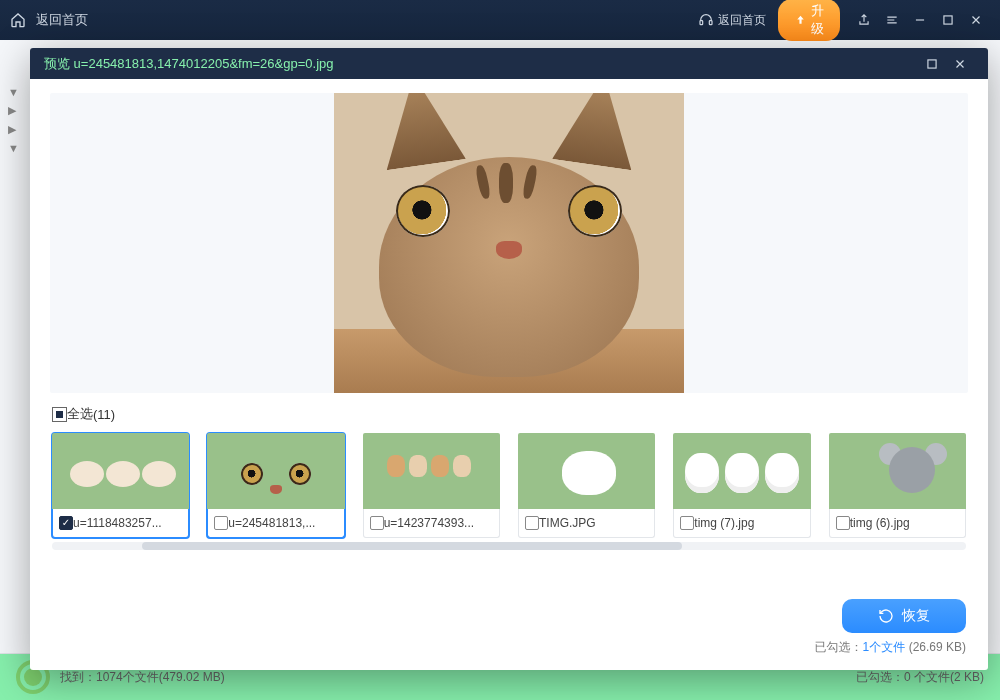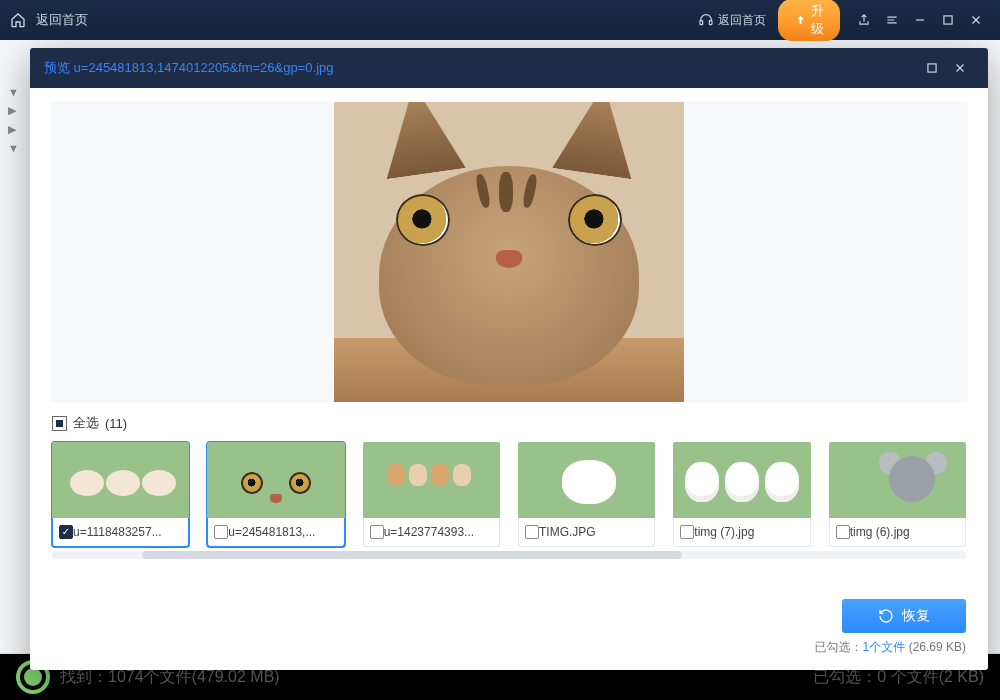--- a/index.html
+++ b/index.html
@@ -8,53 +8,53 @@
 .titlebar .home svg{width:16px;height:16px}
 .titlebar .spacer{flex:1}
 .titlebar .svc{display:flex;align-items:center;gap:4px;margin-right:12px;font-size:12px}
 .titlebar .svc svg{width:16px;height:16px}
 .upgrade{background:linear-gradient(#ffb347,#ff8c1a);color:#fff;border-radius:14px;padding:3px 16px;display:flex;align-items:center;gap:4px;cursor:pointer;margin-right:10px;font-size:13px}
 .winbtn{width:28px;height:28px;display:flex;align-items:center;justify-content:center;cursor:pointer;color:#cfd8e3}
 .winbtn svg{width:14px;height:14px}
 .backwin{position:relative;height:660px}
 .leftside{position:absolute;left:0;top:40px;width:30px;color:#888}
 .leftside div{margin:6px 8px;font-size:11px}
-.footer{position:absolute;left:0;right:0;bottom:0;height:46px;background:#000000;border-top:1px solid #dfe3e8;display:flex;align-items:center;padding:0 16px;font-size:16px;color:#666}
+.footer{position:absolute;left:0;right:0;bottom:0;height:46px;background:#86efac;border-top:1px solid #dfe3e8;display:flex;align-items:center;padding:0 16px;font-size:12px;color:#666}
 .footer .fcircle{width:26px;height:26px;border-radius:50%;border:4px solid #7ed06e;margin-right:10px;position:relative}
 .footer .fcircle::after{content:"";position:absolute;inset:4px;border-radius:50%;background:#7ed06e}
 .modal{position:absolute;left:30px;top:8px;right:12px;bottom:30px;background:#fff;border-radius:3px;box-shadow:0 10px 40px rgba(0,0,0,.35);display:flex;flex-direction:column;overflow:hidden}
-.mhead{height:40px;background:#1e2d47;color:#3b82f6;display:flex;align-items:center;padding:0 14px;font-size:13px}
+.mhead{height:31px;background:#1e2d47;color:#86efac;display:flex;align-items:center;padding:0 14px;font-size:13px}
 .mhead .spacer{flex:1}
 .preview{background:#f6f8fb;margin:14px 20px 10px;height:300px;border-radius:2px;display:flex;align-items:center;justify-content:center;overflow:hidden}
 .preview .img{width:350px;height:300px;background:#d8c4a8;position:relative;overflow:hidden}
 .cat-face{position:absolute;left:50%;top:58%;transform:translate(-50%,-50%);width:260px;height:220px;background:radial-gradient(circle at 50% 40%,#c9a37a,#9a7450);border-radius:50% 50% 45% 45%}
 .cat-stripe{position:absolute;background:#6d4e31;border-radius:40%}
 .cat-ear{position:absolute;width:80px;height:90px;background:linear-gradient(#b08a60,#7a5838);top:-18px}
 .cat-ear.l{left:46px;clip-path:polygon(0 100%,50% 0,100% 100%);transform:rotate(-8deg)}
 .cat-ear.r{right:46px;clip-path:polygon(0 100%,50% 0,100% 100%);transform:rotate(8deg)}
 .cat-eye{position:absolute;width:54px;height:52px;background:radial-gradient(circle at 48% 48%,#111 0 24%,#caa24e 25% 62%,#fff 63% 100%);border-radius:50%;top:92px;box-shadow:inset 0 0 0 2px #3a2a18}
 .cat-eye.l{left:62px}.cat-eye.r{right:62px}
 .cat-nose{position:absolute;left:50%;top:148px;transform:translateX(-50%);width:26px;height:18px;background:#b6604a;border-radius:40% 40% 60% 60%}
 .table{position:absolute;left:0;right:0;bottom:0;height:64px;background:linear-gradient(#c79a6b,#a97c50)}
-.selrow{display:flex;align-items:center;gap:6px;padding:2px 22px;font-size:13px}
+.selrow{display:flex;align-items:center;padding:2px 22px;font-size:13px}
 .selrow .cb{width:13px;height:13px;border:1px solid #666;display:flex;align-items:center;justify-content:center;background:#fff}
 .selrow .cb .inner{width:7px;height:7px;background:#1e2d47}
 .thumbs{display:flex;gap:18px;padding:8px 22px 4px;overflow:hidden}
 .thumb{width:140px;border-radius:3px;background:#fff}
 .thumb.sel{outline:2px solid #2b8cff;outline-offset:-1px}
 .thumb .pic{height:76px;border-radius:2px 2px 0 0;background:#99c18a;position:relative;overflow:hidden}
 .thumb .lbl{height:28px;display:flex;align-items:center;gap:0;padding:0 6px;font-size:12px;color:#444;border:1px solid #e3e6ea;border-top:none;border-radius:0 0 3px 3px}
 .thumb .lbl .cb{width:12px;height:12px;border:1px solid #888;flex:none;display:flex;align-items:center;justify-content:center;border-radius:2px}
 .thumb.sel .lbl .cb{background:#1e2d47;border-color:#1e2d47}
 .thumb.sel .lbl .cb::after{content:"✓";color:#fff;font-size:10px;line-height:1}
 .thumb .lbl span{white-space:nowrap;overflow:hidden;text-overflow:ellipsis}
 .hscroll{height:8px;margin:0 22px;background:#f0f2f5;border-radius:4px;position:relative}
 .hscroll .bar{position:absolute;left:90px;width:540px;top:0;bottom:0;background:#d4d9e0;border-radius:4px}
 .mfoot{margin-top:auto;padding:10px 22px 14px;display:flex;flex-direction:column;align-items:flex-end;gap:6px}
-.recover{background:linear-gradient(#49a0ff,#2b8cff);color:#fff;border:none;border-radius:3px;padding:8px 36px;font-size:14px;display:flex;align-items:center;gap:8px;cursor:pointer}
+.recover{background:linear-gradient(#49a0ff,#2b8cff);color:#fff;border:none;border-radius:10px;padding:8px 36px;font-size:14px;display:flex;align-items:center;gap:8px;cursor:pointer}
 .recover svg{width:16px;height:16px}
 .selinfo{font-size:12px;color:#777}
 .selinfo b{color:#2b8cff;font-weight:normal}
 
 .mini{position:absolute;border-radius:50%}
 .p-rabbits{background:linear-gradient(#6fae4a 55%,#e7a0b6 55%)}
 .p-rabbits .mini{background:#f3e6d4;width:34px;height:26px;top:28px}
 .p-cat{background:#c7a57b}
 .p-cat .cat-eye{width:22px;height:22px;top:30px}
 .p-cat .cat-eye.l{left:34px}.p-cat .cat-eye.r{right:34px}

